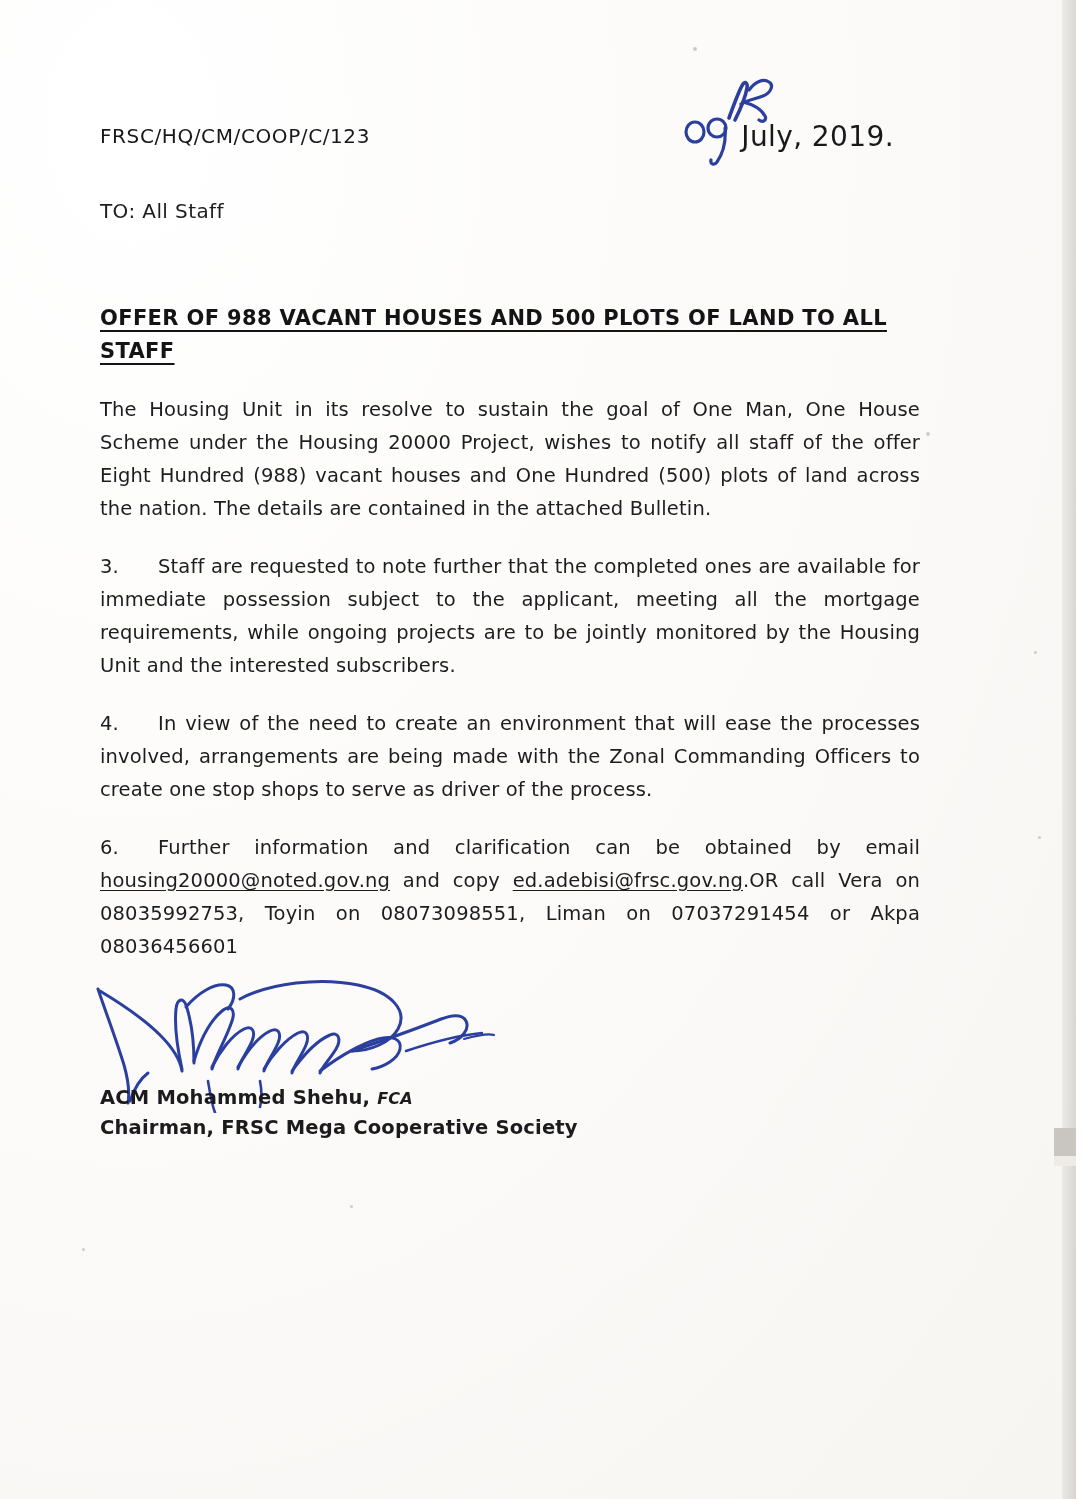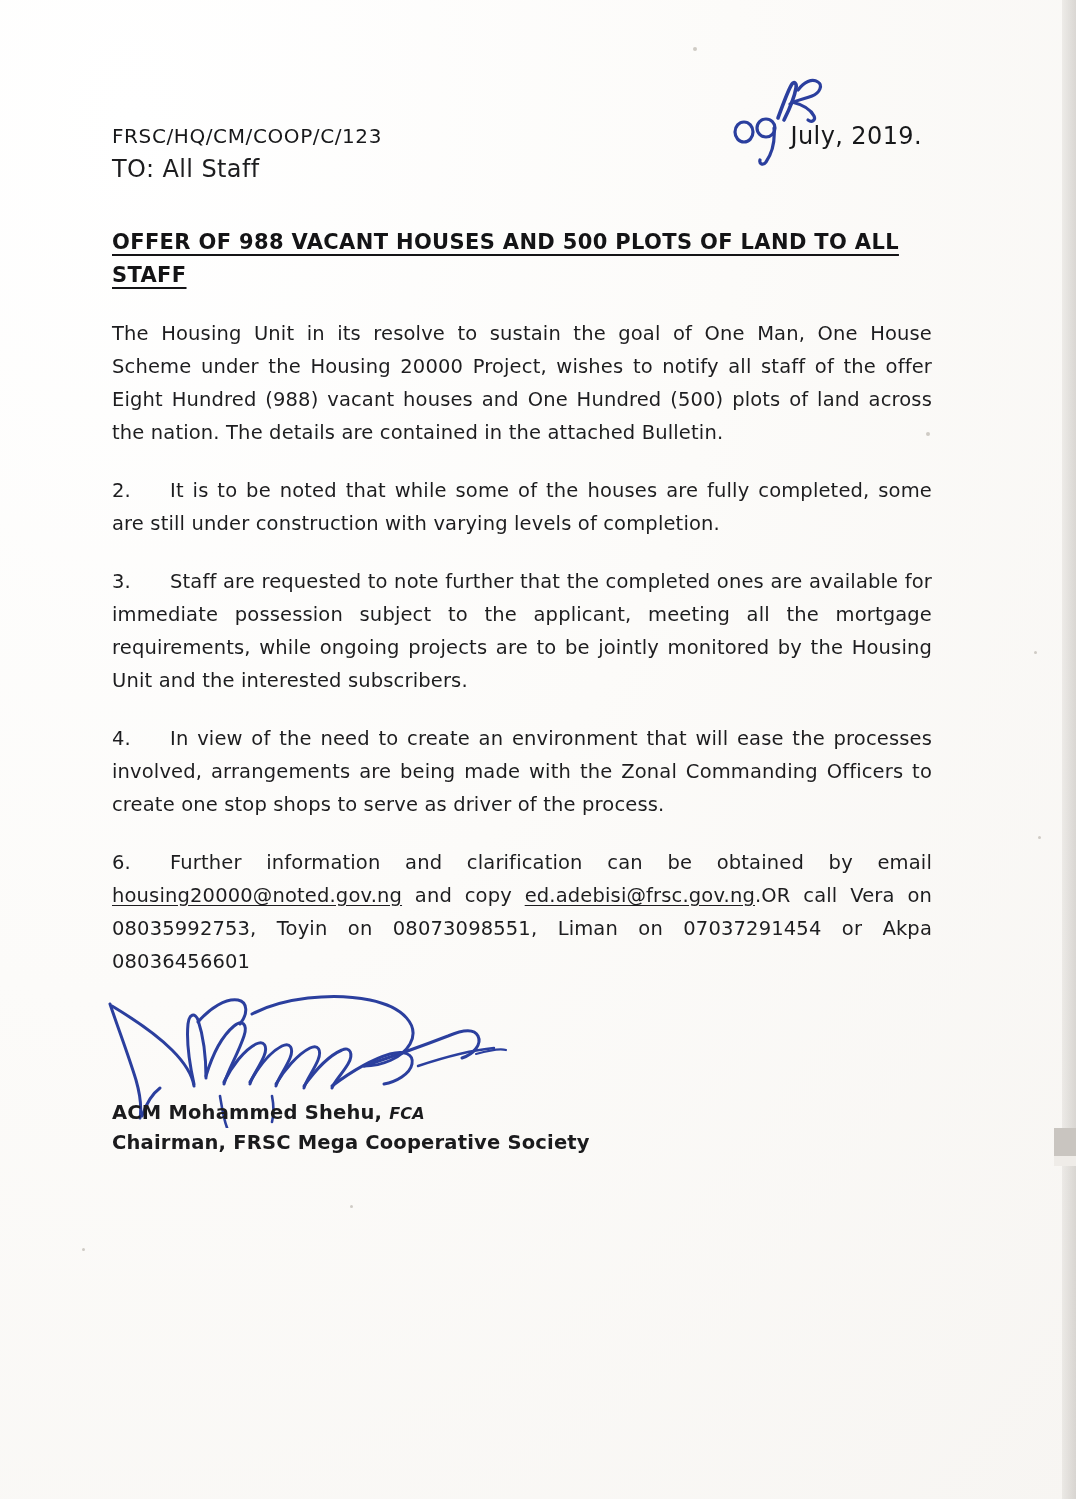--- a/index.html
+++ b/index.html
@@ -60,21 +60,21 @@
   
   .speck {
     position: absolute;
     background: #cfcbc5;
     border-radius: 50%;
   }
 
   
   #content {
     position: absolute;
-    left: 112px;
+    left: 100px;
     top: 120px;
     width: 820px;
   }
 
   .doc-text {
     font-family: "DejaVu Sans", sans-serif;
     color: #1d1d1f;
     font-size: 19.5px;
     line-height: 33px;
     letter-spacing: 0.15px;
@@ -89,43 +89,44 @@
 
   #ref-no {
     font-size: 20px;
     color: #17181a;
     letter-spacing: 0.6px;
   }
 
   #date-wrap {
     position: relative;
     padding-left: 58px;
-    font-size: 24px;
+    font-size: 28px;
     color: #17181a;
     letter-spacing: 0.4px;
-    margin-right: 10px;
+    margin-right: 26px;
   }
 
   
   #date-handwritten {
     position: absolute;
     left: -6px;
     top: -46px;
     width: 110px;
     height: 92px;
     pointer-events: none;
   }
 
   #to-line {
-    font-size: 24px;
+    margin-top: 42px;
+    font-size: 20px;
     letter-spacing: 0.4px;
   }
 
   #subject {
-    margin-top: 40px;
+    margin-top: 74px;
     font-size: 21px;
     font-weight: bold;
     letter-spacing: 0.35px;
     text-decoration: underline;
     text-underline-offset: 5px;
     color: #141416;
   }
 
   .para {
     margin-top: 25px;
@@ -226,23 +227,20 @@
     </div>
 
     <div id="to-line">TO: All Staff</div>
 
     <div id="subject">OFFER OF 988 VACANT HOUSES AND 500 PLOTS OF LAND TO ALL STAFF</div>
 
     <div class="para">
       <span>The Housing Unit in its resolve to sustain the goal of One Man, One House Scheme under the Housing 20000 Project, wishes to notify all staff of the offer Eight Hundred (988) vacant houses and One Hundred (500) plots of land across the nation. The details are contained in the attached Bulletin.</span>
     </div>
 
-    <div class="para numbered">
-      <span class="num">2.</span><span>It is to be noted that while some of the houses are fully completed, some are still under construction with varying levels of completion.</span>
-    </div>
 
     <div class="para numbered">
       <span class="num">3.</span><span>Staff are requested to note further that the completed ones are available for immediate possession subject to the applicant, meeting all the mortgage requirements, while ongoing projects are to be jointly monitored by the Housing Unit and the interested subscribers.</span>
     </div>
 
     <div class="para numbered">
       <span class="num">4.</span><span>In view of the need to create an environment that will ease the processes involved, arrangements are being made with the Zonal Commanding Officers to create one stop shops to serve as driver of the process.</span>
     </div>
 
 

